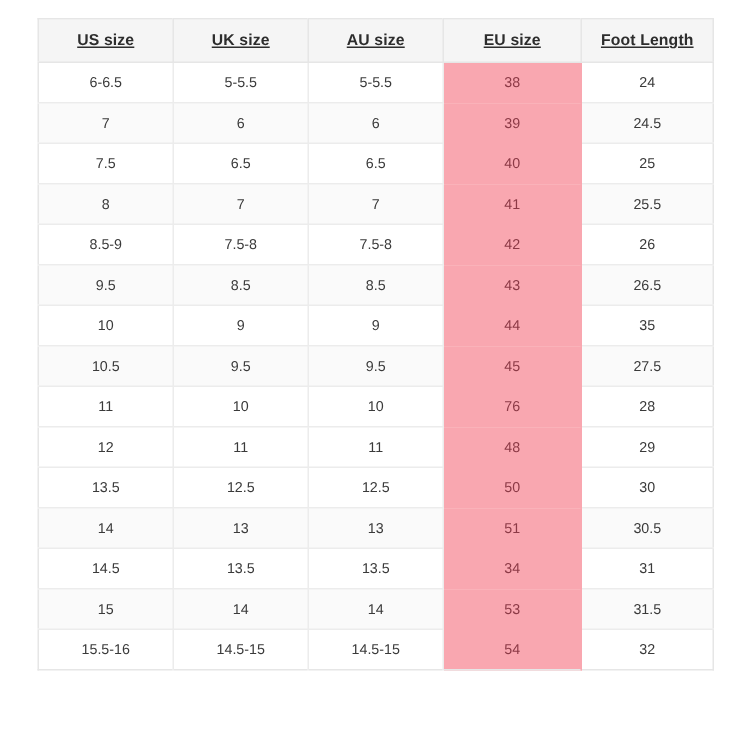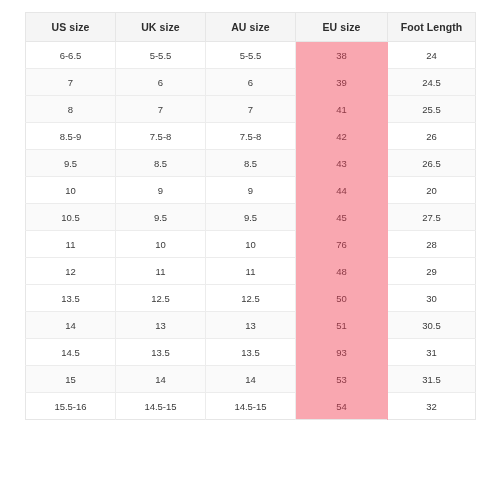--- a/index.html
+++ b/index.html
@@ -36,20 +36,21 @@
     background: #f5f5f5;
     color: #2d2d2d;
     font-size: 10.5px;
     font-weight: bold;
     text-align: center;
     vertical-align: middle;
     border-right: 1px solid #e6e6e6;
     border-bottom: 1px solid #e6e6e6;
     letter-spacing: 0.1px;
     padding: 0;
+    text-decoration: underline;
   }
   table.size-chart th:last-child { border-right: none; }
 
   table.size-chart td {
     height: 26px;
     font-size: 9.5px;
     color: #3a3a3a;
     text-align: center;
     vertical-align: middle;
     border-right: 1px solid #ececec;
@@ -102,20 +103,27 @@
           <td class="eu-cell">38</td>
           <td>24</td>
         </tr>
         <tr class="odd">
           <td>7</td>
           <td>6</td>
           <td>6</td>
           <td class="eu-cell">39</td>
           <td>24.5</td>
         </tr>
+        <tr class="even">
+          <td>7.5</td>
+          <td>6.5</td>
+          <td>6.5</td>
+          <td class="eu-cell">40</td>
+          <td>25</td>
+        </tr>
         <tr class="odd">
           <td>8</td>
           <td>7</td>
           <td>7</td>
           <td class="eu-cell">41</td>
           <td>25.5</td>
         </tr>
         <tr class="even">
           <td>8.5-9</td>
           <td>7.5-8</td>
@@ -128,21 +136,21 @@
           <td>8.5</td>
           <td>8.5</td>
           <td class="eu-cell">43</td>
           <td>26.5</td>
         </tr>
         <tr class="even">
           <td>10</td>
           <td>9</td>
           <td>9</td>
           <td class="eu-cell">44</td>
-          <td>20</td>
+          <td>35</td>
         </tr>
         <tr class="odd">
           <td>10.5</td>
           <td>9.5</td>
           <td>9.5</td>
           <td class="eu-cell">45</td>
           <td>27.5</td>
         </tr>
         <tr class="even">
           <td>11</td>
@@ -169,21 +177,21 @@
           <td>14</td>
           <td>13</td>
           <td>13</td>
           <td class="eu-cell">51</td>
           <td>30.5</td>
         </tr>
         <tr class="even">
           <td>14.5</td>
           <td>13.5</td>
           <td>13.5</td>
-          <td class="eu-cell">93</td>
+          <td class="eu-cell">34</td>
           <td>31</td>
         </tr>
         <tr class="odd">
           <td>15</td>
           <td>14</td>
           <td>14</td>
           <td class="eu-cell">53</td>
           <td>31.5</td>
         </tr>
         <tr class="even">

